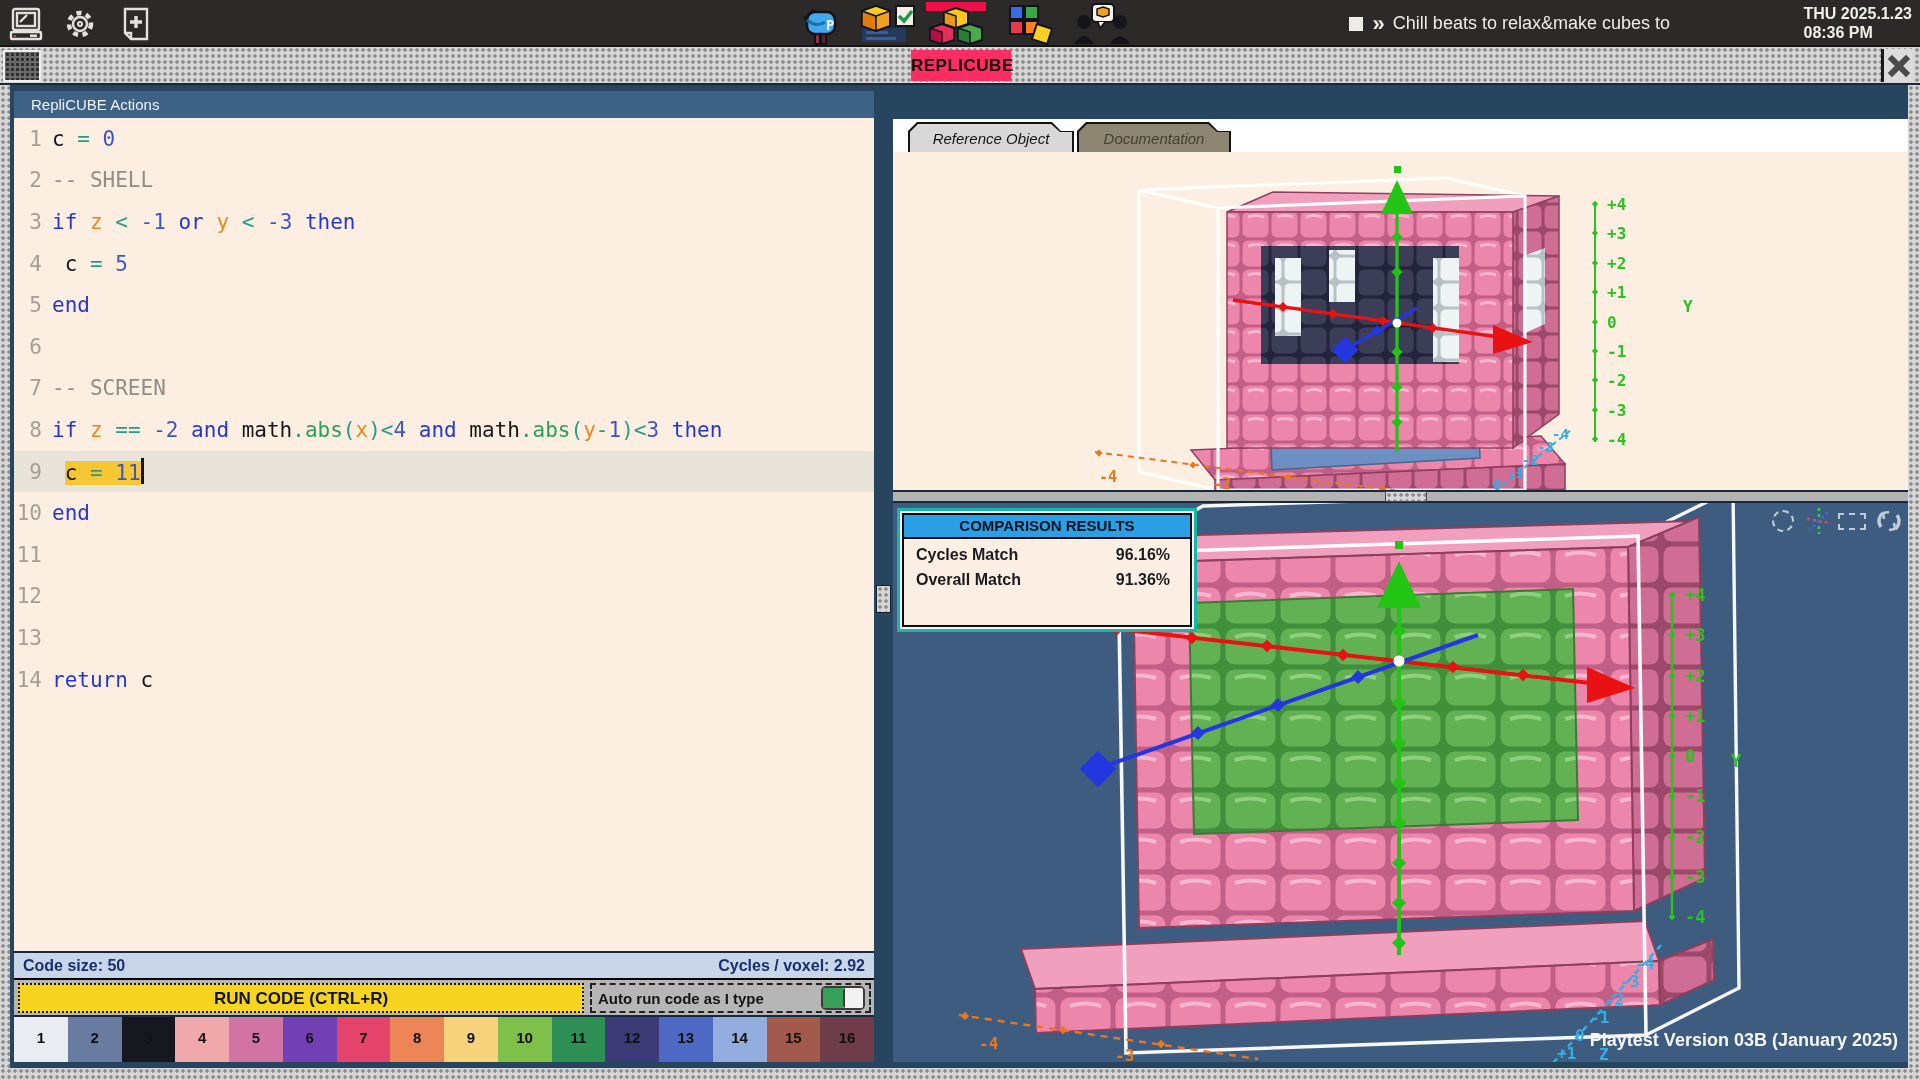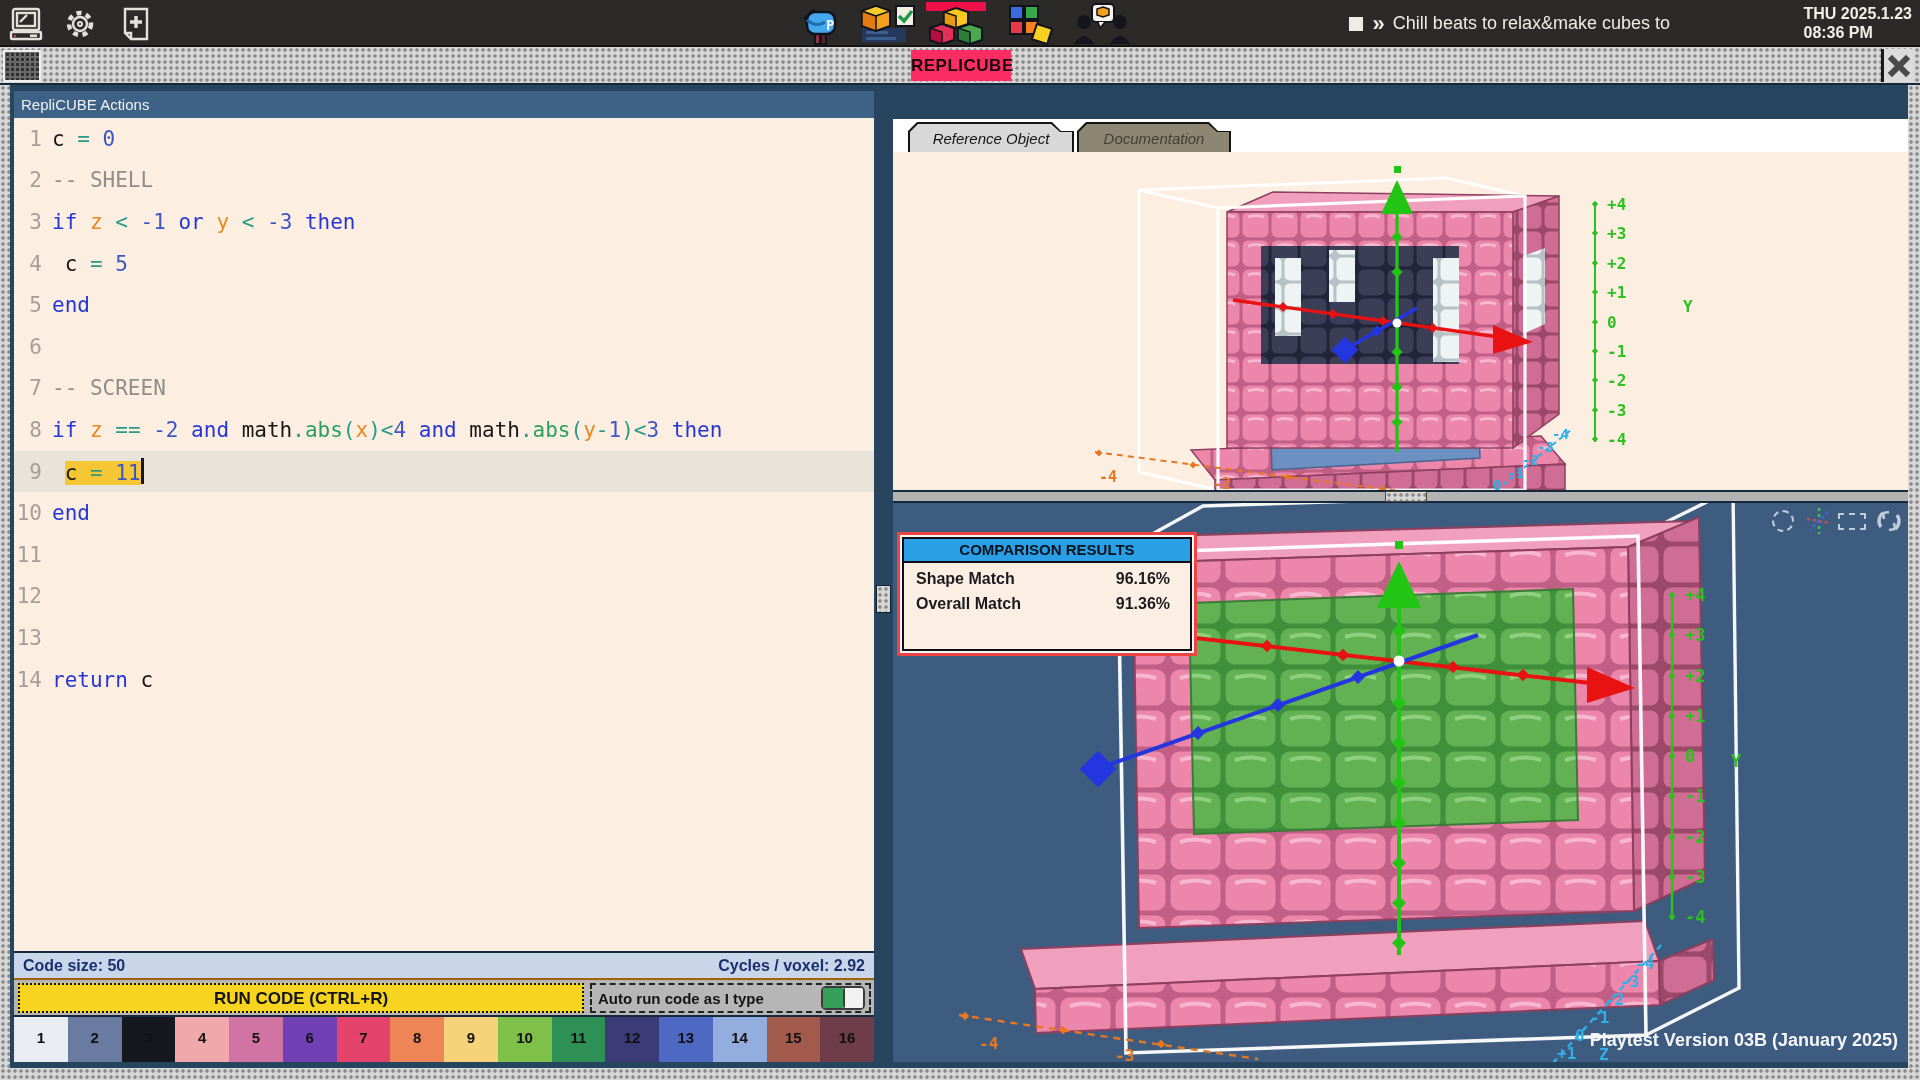--- a/index.html
+++ b/index.html
@@ -28,35 +28,35 @@
     background-image:radial-gradient(circle,#2e2e2e 1.4px,transparent 1.6px);background-size:5px 5px;}
   #win-title{left:911px;top:50px;width:100px;height:31px;background:#fb2d63;color:#18090f;
     font-size:17px;font-weight:bold;text-align:center;line-height:31px;letter-spacing:.5px;}
   #close-btn{left:1881px;top:49px;width:32px;height:33px;background:#dcdcdc;border-left:3px solid #1a1a1a;display:flex;align-items:center;justify-content:center;}
 
   
   #left-strip{left:0;top:85px;width:10px;height:995px;}
   #right-strip{left:1908px;top:85px;width:12px;height:995px;}
   #bottom-strip{left:0;top:1068px;width:1920px;height:12px;}
   #actions-header{left:14px;top:91px;width:860px;height:27px;background:#3e6186;color:#eef2f6;
-    font-size:15px;line-height:27px;padding-left:7px;}
+    font-size:15px;line-height:27px;padding-left:17px;}
   #code-area{left:14px;top:118px;width:860px;height:833px;background:#fcefe2;overflow:hidden;}
   .code-line{position:relative;height:41.6px;display:flex;align-items:center;
     font-family:"DejaVu Sans Mono",monospace;font-size:21px;white-space:pre;}
   .code-line.current{background:#e9e4d9;}
   .ln{width:38px;text-align:right;padding-right:10px;color:#a49e97;flex:0 0 auto;}
   .ct{white-space:pre;}
   .tk-p{color:#17171a;} .tk-k{color:#2636d4;} .tk-v{color:#e8881e;}
   .tk-n{color:#3d56c4;} .tk-o{color:#2a9a86;} .tk-f{color:#2aa05e;} .tk-c{color:#8f8d88;}
   .s{background:#f6c735;}
   .caret{display:inline-block;width:3px;height:26px;background:#16161a;vertical-align:-4px;}
 
   #status-bar{left:14px;top:951px;width:860px;height:27px;background:#c9d6ea;color:#1b2f6e;
     font-size:16px;font-weight:bold;display:flex;justify-content:space-between;align-items:center;padding:0 9px;border-top:2px solid #16293c;}
-  #run-row{left:14px;top:978px;width:860px;height:37px;background:#b6b6b6;border-top:2px solid #a16207;}
+  #run-row{left:14px;top:978px;width:860px;height:37px;background:#b6b6b6;border-top:2px solid #000000;}
   #run-btn{position:absolute;left:4px;top:3px;width:566px;height:30px;background:#f7d41f;
     border:2px dotted #111;color:#141414;font-size:17px;font-weight:bold;text-align:center;line-height:26px;cursor:pointer;}
   #autorun-box{position:absolute;left:576px;top:3px;width:281px;height:30px;border:2px dashed #222;
     display:flex;align-items:center;justify-content:space-between;padding:0 4px 0 6px;}
   #autorun-label{font-size:15px;font-weight:bold;color:#141414;}
   #autorun-toggle{width:44px;height:24px;border:2px solid #3b3b3b;border-radius:5px;background:#e9e9e9;position:relative;cursor:pointer;}
   #autorun-toggle .on{position:absolute;left:0;top:0;width:20px;height:20px;background:#35a05a;}
   #autorun-toggle .knob{position:absolute;right:0;top:0;width:20px;height:20px;background:#f2f2f2;border-left:2px solid #3b3b3b;border-radius:2px;}
   #palette{left:14px;top:1015px;width:860px;height:47px;display:flex;border-top:2px solid #16293c;}
   .swatch{flex:1;position:relative;cursor:pointer;}
@@ -80,21 +80,21 @@
   #tab-ref .fill{background:#d8d8d8;}
   #tab-ref .lbl{color:#141414;}
   #tab-doc{left:184px;width:154px;}
   #tab-doc .fill{background:#8d8672;}
   #tab-doc .lbl{color:#45402f;}
 
   #ref-view{left:893px;top:152px;width:1015px;height:338px;background:#fcefe2;}
   #main-view{left:893px;top:503px;width:1015px;height:559px;background:#3e5c80;}
 
   
-  #comparison{left:897px;top:508px;width:300px;height:124px;background:#ef4444;padding:3px;margin-top:24px;}
+  #comparison{left:897px;top:508px;width:300px;height:124px;background:#14b8a6;padding:3px;}
   #comparison .inner{width:100%;height:100%;background:#fbeee3;border:2px solid #f5f5f5;outline:2px solid #0d0d12;outline-offset:-4px;}
   #comparison .hdr{height:26px;background:#2a9fe6;border-bottom:2px solid #0d0d12;color:#06131c;
     font-size:15px;font-weight:bold;text-align:center;line-height:26px;}
   #comparison .row{display:flex;justify-content:space-between;padding:7px 22px 0 14px;
     font-size:16px;font-weight:bold;color:#1b1b1f;}
 
   
   .vt{position:absolute;top:510px;opacity:.9;cursor:pointer;}
   #vt-circle{left:1772px;width:22px;height:22px;border:2px dashed #cfd9e4;border-radius:50%;}
   #vt-axes{left:1804px;top:506px;}
@@ -571,21 +571,21 @@
         <text x="222" y="558">-3</text>
       </g>
     </g>
   </svg>
   </div>
 
   <div id="comparison" class="abs">
     <div class="inner">
       <div class="hdr">COMPARISON RESULTS</div>
       <div class="row">
-        <span>Shape Match</span>
+        <span>Cycles Match</span>
         <span>96.16%</span>
       </div>
       <div class="row">
         <span>Overall Match</span>
         <span>91.36%</span>
       </div>
     </div>
   </div>
 
   <div id="vt-circle" class="vt abs"></div>

